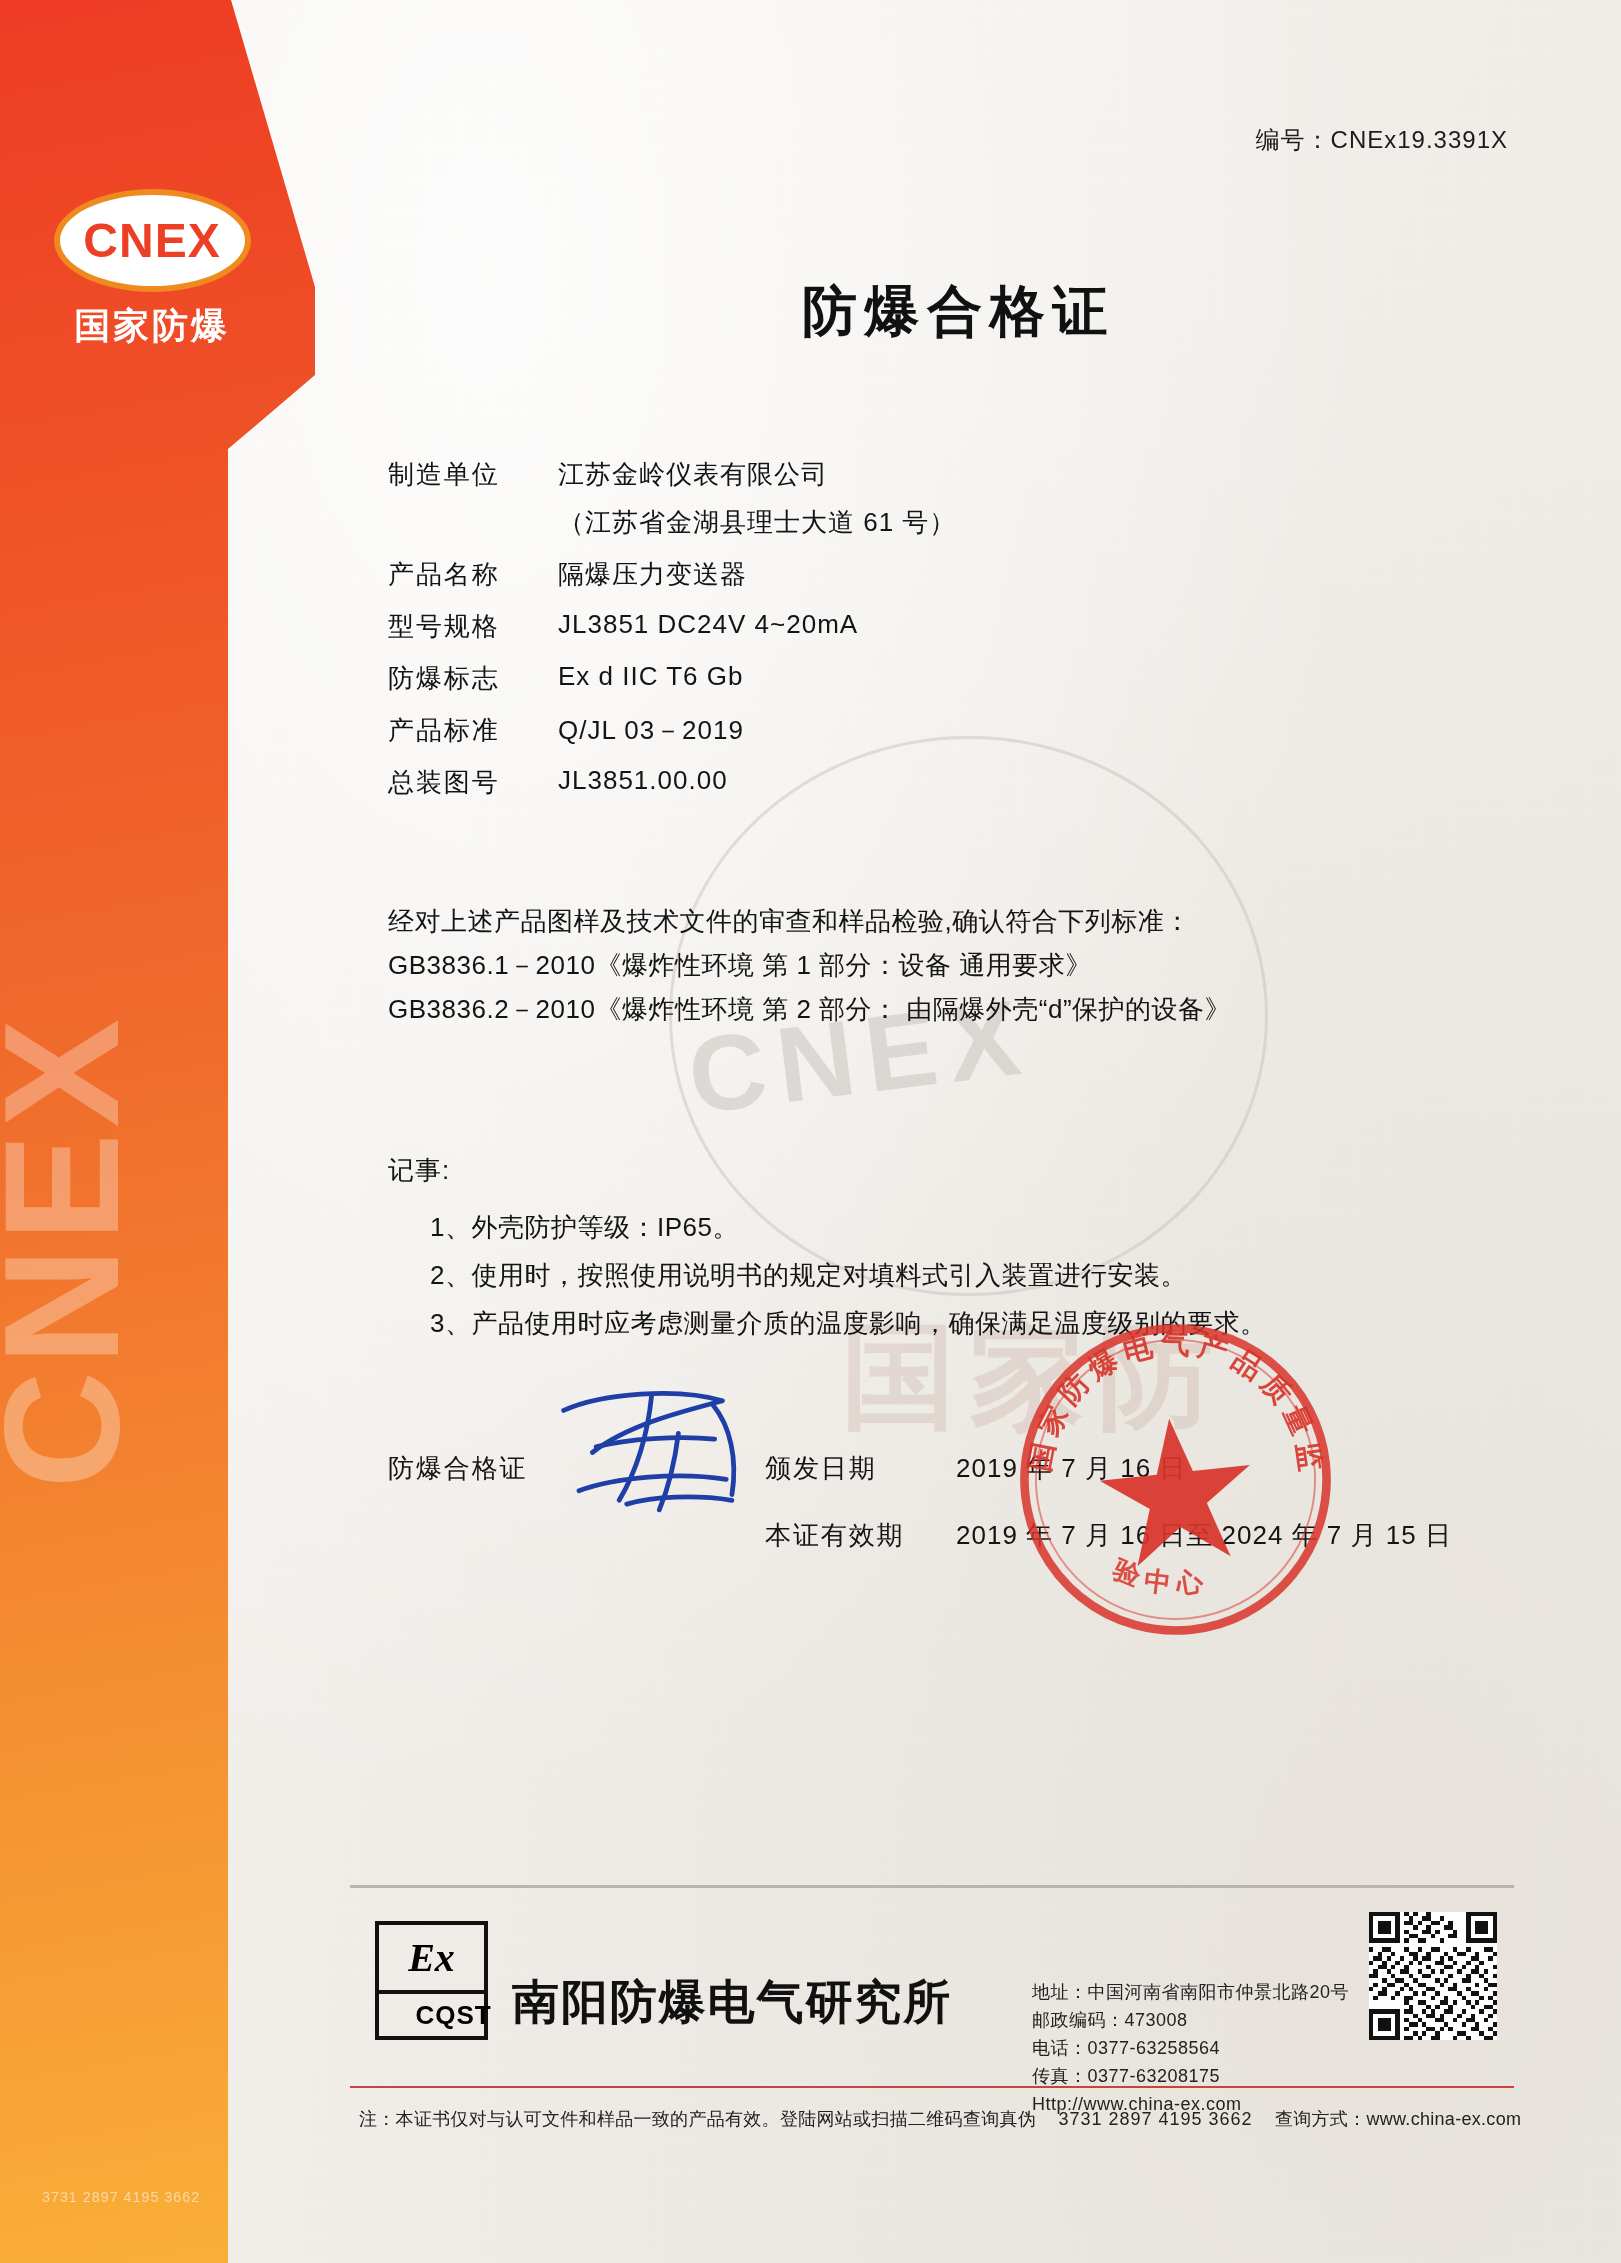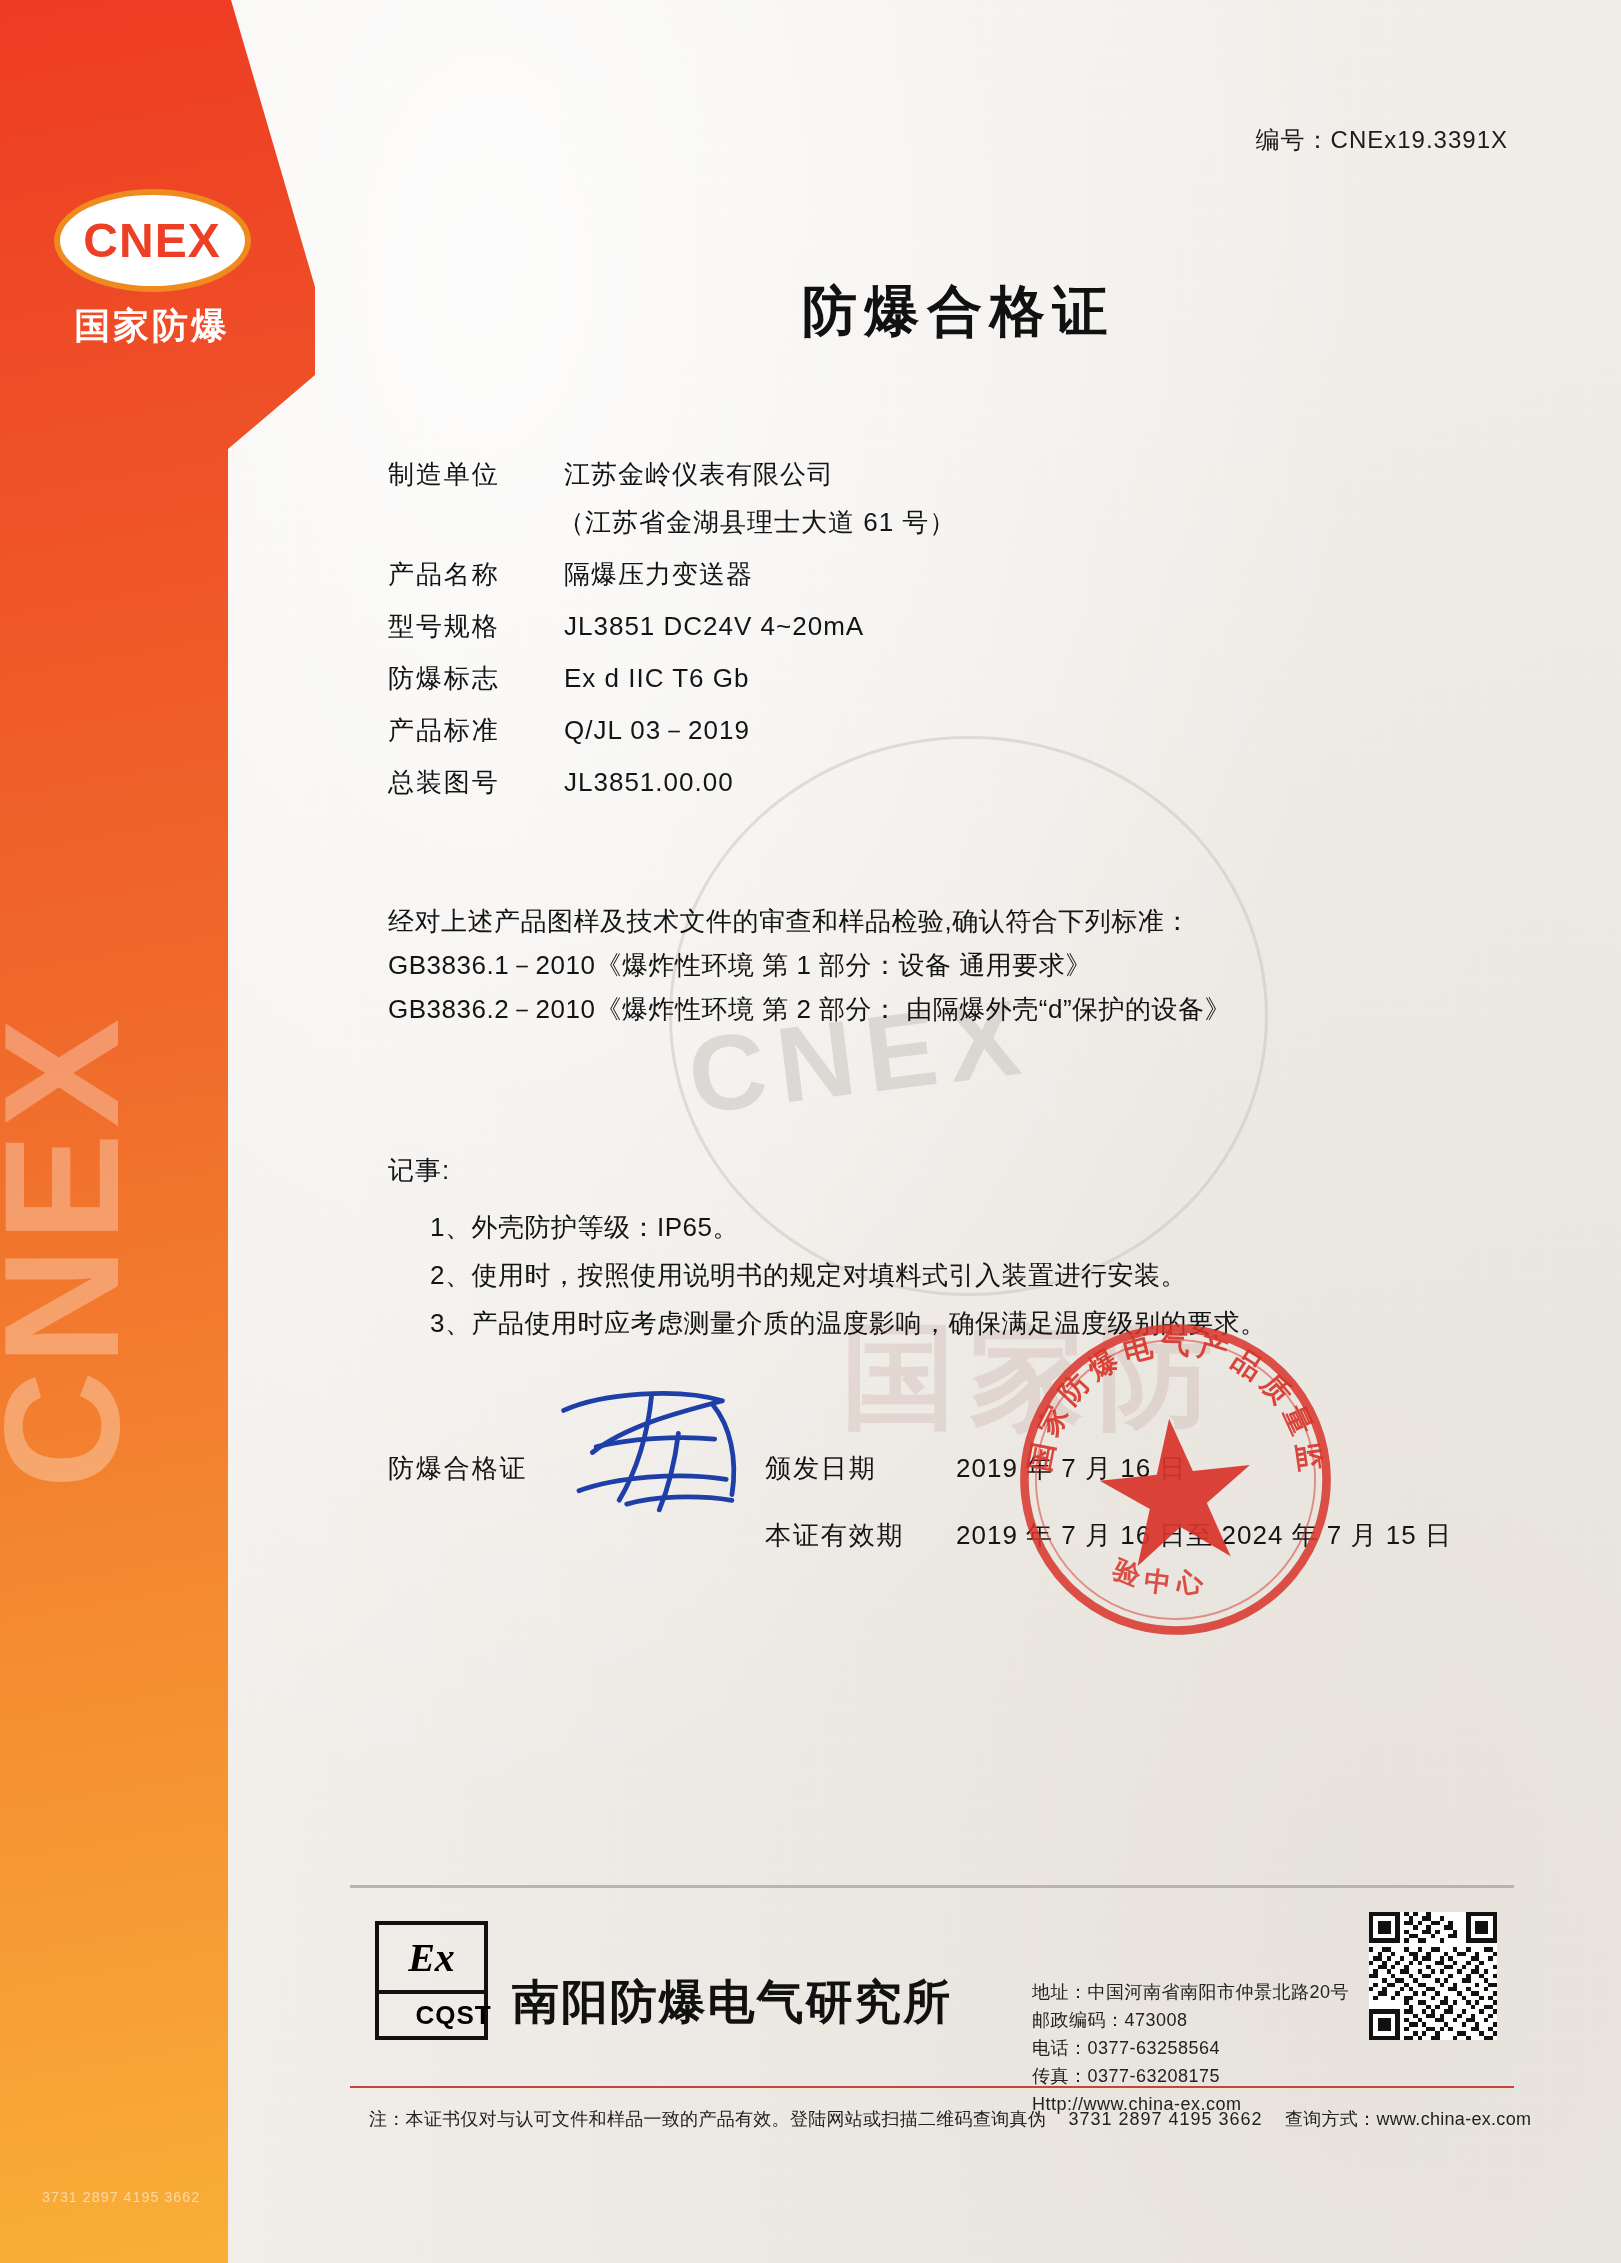--- a/index.html
+++ b/index.html
@@ -171,23 +171,22 @@
 
   
   .fields {
     position: absolute;
     left: 388px;
     top: 457px;
     width: 1099px;
   }
   .frow {
     display: flex;
-    align-items: center;
+    align-items: flex-start;
     margin-bottom: 17px;
-    gap: 6px;
   }
   .flabel {
     width: 170px;
     font-size: 26px;
     color: #141414;
     letter-spacing: 1.9px;
     flex: none;
   }
   .fvalue {
     font-size: 26px;
@@ -372,21 +371,21 @@
   }
   .qr {
     position: absolute;
     left: 1369px;
     top: 1912px;
     width: 128px;
     height: 128px;
   }
   .note-bottom {
     position: absolute;
-    left: 369px;
+    left: 359px;
     top: 2107px;
     font-size: 18px;
     color: #222;
     letter-spacing: 0.3px;
   }
   .note-bottom .code {
     margin-left: 17px;
     letter-spacing: 1px;
   }
   .note-bottom .q {

